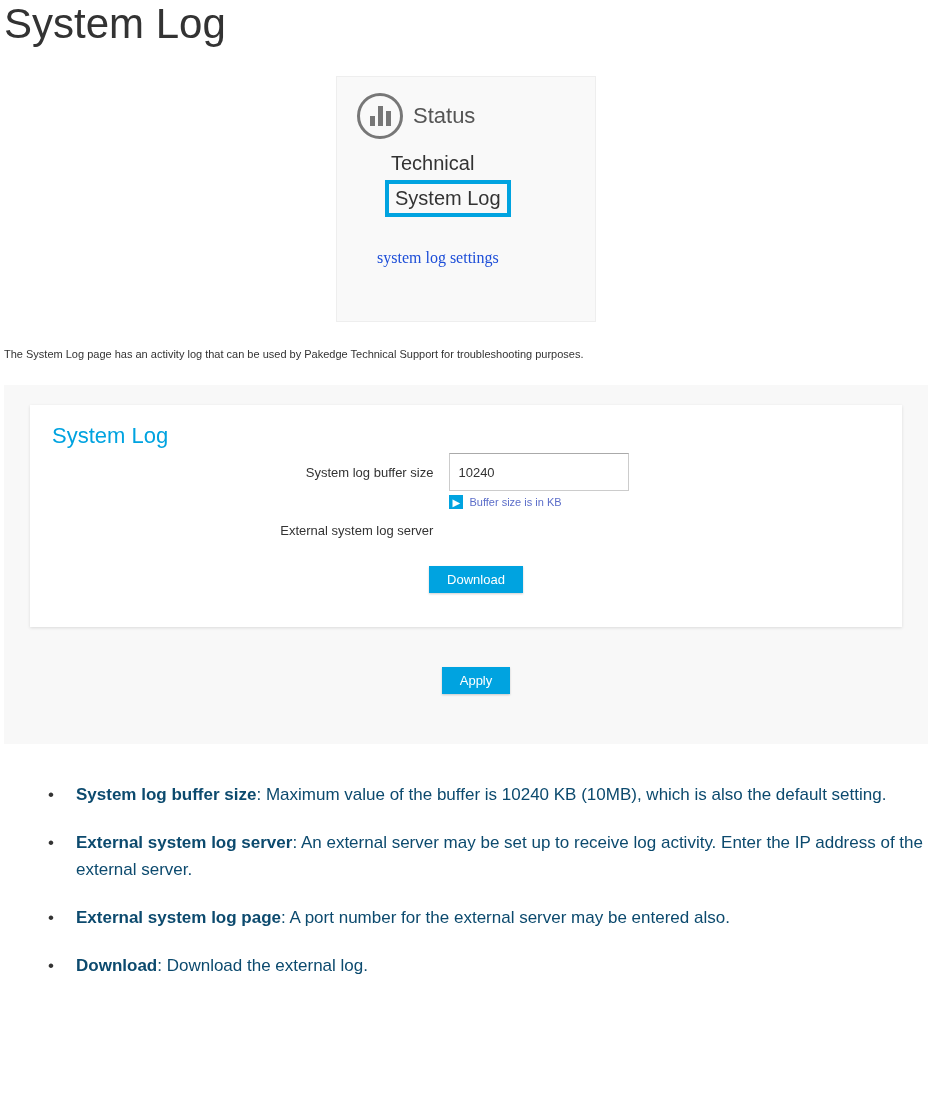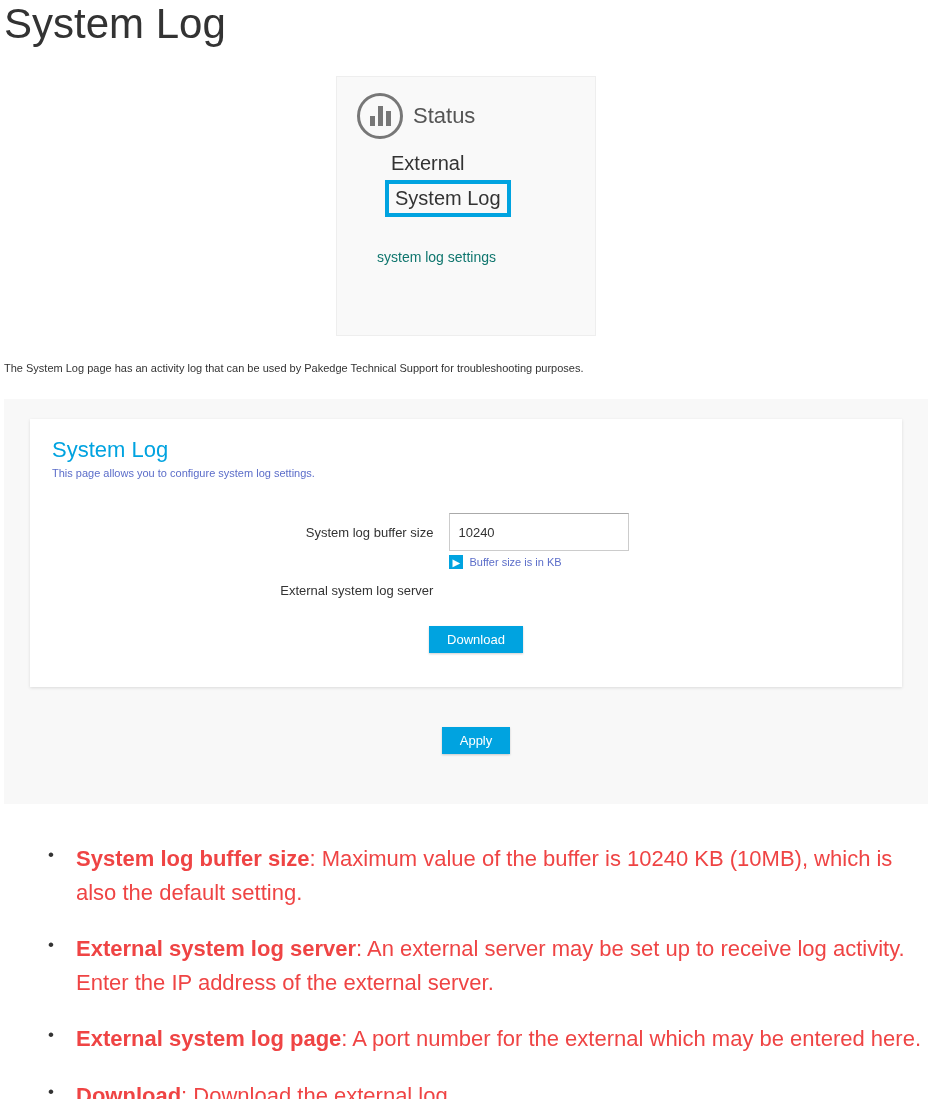--- a/index.html
+++ b/index.html
@@ -13,21 +13,21 @@
   h1.page-title {
     font-size: 42px;
     font-weight: 300;
     color: #333;
     margin: 0 0 28px 0;
   }
   .nav-screenshot {
     width: 260px;
     margin: 16px auto 24px auto;
     background: #f9f9f9;
-    padding: 16px 10px 70px 10px;
+    padding: 16px 10px 54px 10px;
     border: 1px solid #eee;
   }
   .nav-status-row {
     display: flex;
     align-items: center;
     gap: 10px;
     padding-left: 10px;
     margin-bottom: 10px;
   }
   .status-icon-circle {
@@ -58,24 +58,25 @@
     font-weight: 400;
     padding: 3px 6px;
     margin-bottom: 2px;
     display: inline-block;
   }
   .nav-item.selected {
     border: 4px solid #00a3e0;
     font-weight: 400;
   }
   .faded-text {
-    color: #0f766e;
-    font-size: 14px;
+    color: #1d4ed8;
+    font-size: 16px;
     padding-left: 30px;
     margin-top: 30px;
+    font-family: Liberation Serif, serif;
   }
   p.intro {
     font-size: 11px;
     color: #333;
     line-height: 1.55;
     margin-bottom: 22px;
     font-weight: 400;
   }
   .config-panel {
     background: #f8f8f8;
@@ -152,23 +153,23 @@
     margin-top: 10px;
     padding-left: 20px;
   }
   .apply-row { text-align: center; padding-left: 20px; }
   ul.bullets {
     list-style: none;
     padding-left: 44px;
   }
   ul.bullets li {
     position: relative;
-    font-size: 22px;
+    font-size: 17px;
     line-height: 1.55;
-    color: #ef4444;
+    color: #0c4a6e;
     margin-bottom: 22px;
     padding-left: 28px;
   }
   ul.bullets li::before {
     content: "•";
     position: absolute;
     left: 0;
     top: 0;
     font-size: 17px;
     color: #333;
@@ -183,32 +184,31 @@
 <div class="nav-screenshot">
   <div class="nav-status-row">
     <span class="status-icon-circle">
       <span></span>
         <span></span>
         <span></span>
     </span>
     <span class="status-label">Status</span>
   </div>
   <div class="nav-sublist">
-    <div class="nav-item">External</div><br>
+    <div class="nav-item">Technical</div><br>
     <div class="nav-item selected">System Log</div>
   </div>
   <div class="faded-text">system log settings</div>
 </div>
 
 <p class="intro">The System Log page has an activity log that can be used by Pakedge Technical Support for troubleshooting purposes.</p>
 
 <div class="config-panel">
   <div class="panel-card">
     <div class="panel-title">System Log</div>
-    <div class="panel-sub">This page allows you to configure system log settings.</div>
 
     <div class="form-row">
       <div class="form-label">System log buffer size</div>
       <input class="form-input" value="10240" style="">
     </div>
     <div class="hint-row">
       <span class="hint-icon">▶</span>
       <span class="hint-text">Buffer size is in KB</span>
     </div>
 
@@ -230,18 +230,18 @@
 </div>
 
 <ul class="bullets">
   <li>
     <b>System log buffer size</b><span>: Maximum value of the buffer is 10240 KB (10MB), which is also the default setting.</span>
   </li>
   <li>
     <b>External system log server</b><span>: An external server may be set up to receive log activity. Enter the IP address of the external server.</span>
   </li>
   <li>
-    <b>External system log page</b><span>: A port number for the external which may be entered here.</span>
+    <b>External system log page</b><span>: A port number for the external server may be entered also.</span>
   </li>
   <li>
     <b>Download</b><span>: Download the external log.</span>
   </li>
 </ul>
 
 </body></html>

